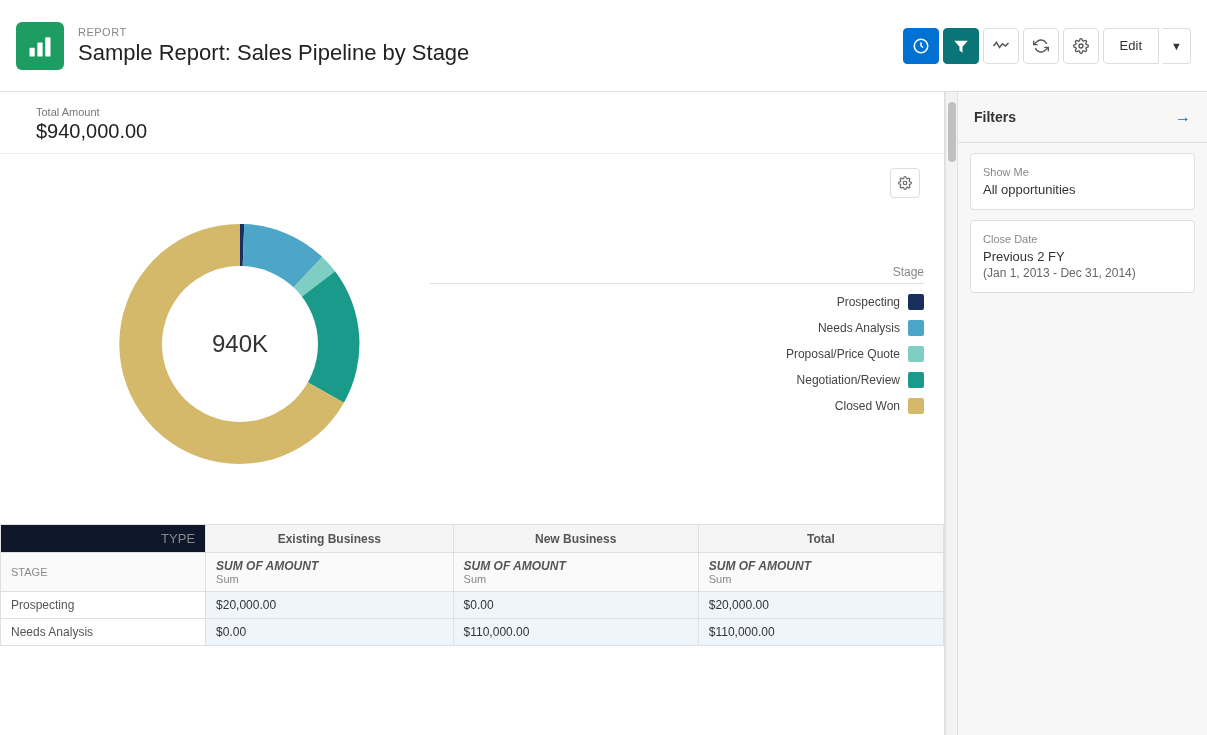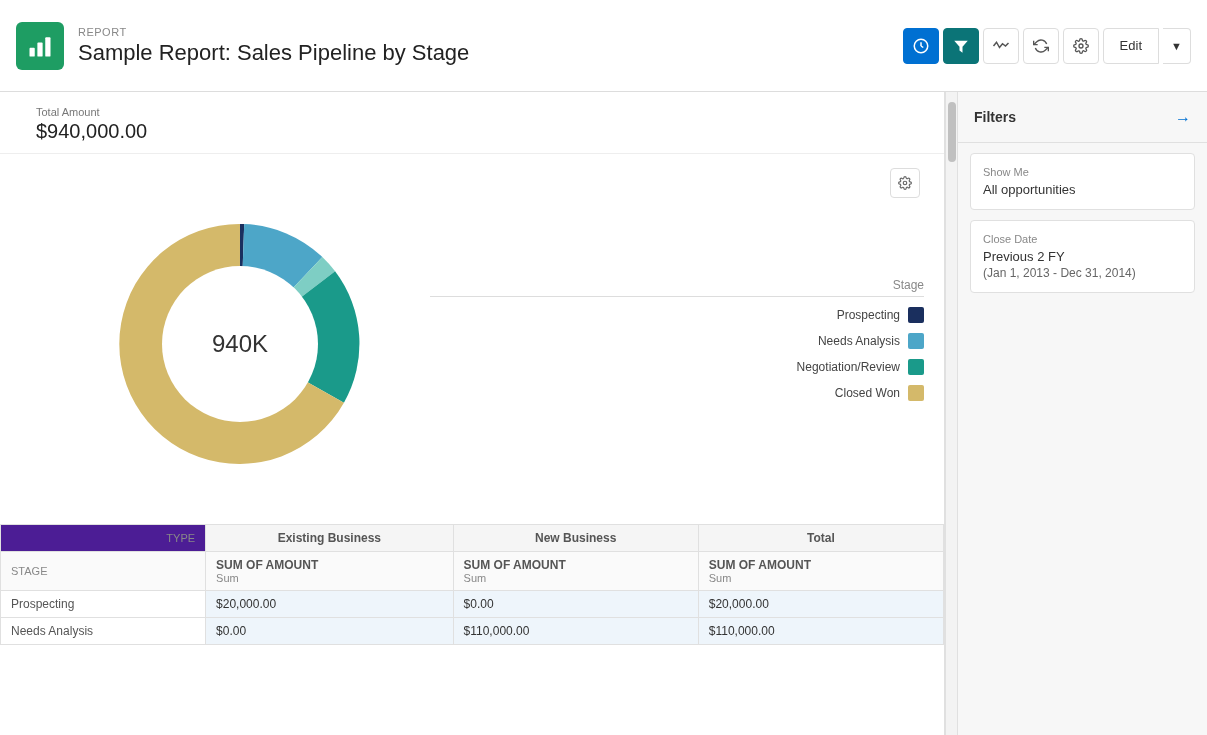--- a/index.html
+++ b/index.html
@@ -196,33 +196,34 @@
       padding: 6px 10px;
     }
     .data-table thead th {
       background: #f5f5f5;
       font-weight: 600;
       color: #555;
     }
     .data-table .type-header {
       text-align: right;
       color: #888;
-      font-size: 11px;
+      font-size: 13px;
       font-weight: 400;
-      background: #4c1d95;
+      background: #0f172a;
     }
     .data-table .sub-header td {
       background: #fafafa;
       color: #888;
       font-size: 11px;
     }
     .data-table .sub-header td .sub-title {
       font-weight: 600;
       color: #555;
       font-size: 12px;
+      font-style: italic;
     }
     .data-table td.right { text-align: left; }
     .data-table td.stage-cell { color: #555; font-size: 12px; }
     .data-table .highlighted { background: #eef5fb; }
 
     
     .filters-header {
       display: flex;
       align-items: center;
       justify-content: space-between;
@@ -333,20 +334,24 @@
         <div class="legend">
           <div class="legend-title">Stage</div>
           <div id="legend-items-container">
               <div class="legend-item">
     <span class="legend-label">Prospecting</span>
     <span class="legend-swatch" style="background:#1a2f5e"></span>
   </div>
               <div class="legend-item">
     <span class="legend-label">Needs Analysis</span>
     <span class="legend-swatch" style="background:#4da6c8"></span>
+  </div>
+              <div class="legend-item">
+    <span class="legend-label">Proposal/Price Quote</span>
+    <span class="legend-swatch" style="background:#7ecec4"></span>
   </div>
               <div class="legend-item">
     <span class="legend-label">Negotiation/Review</span>
     <span class="legend-swatch" style="background:#1a9a8a"></span>
   </div>
               <div class="legend-item">
     <span class="legend-label">Closed Won</span>
     <span class="legend-swatch" style="background:#d4b96a"></span>
   </div>
             </div>

